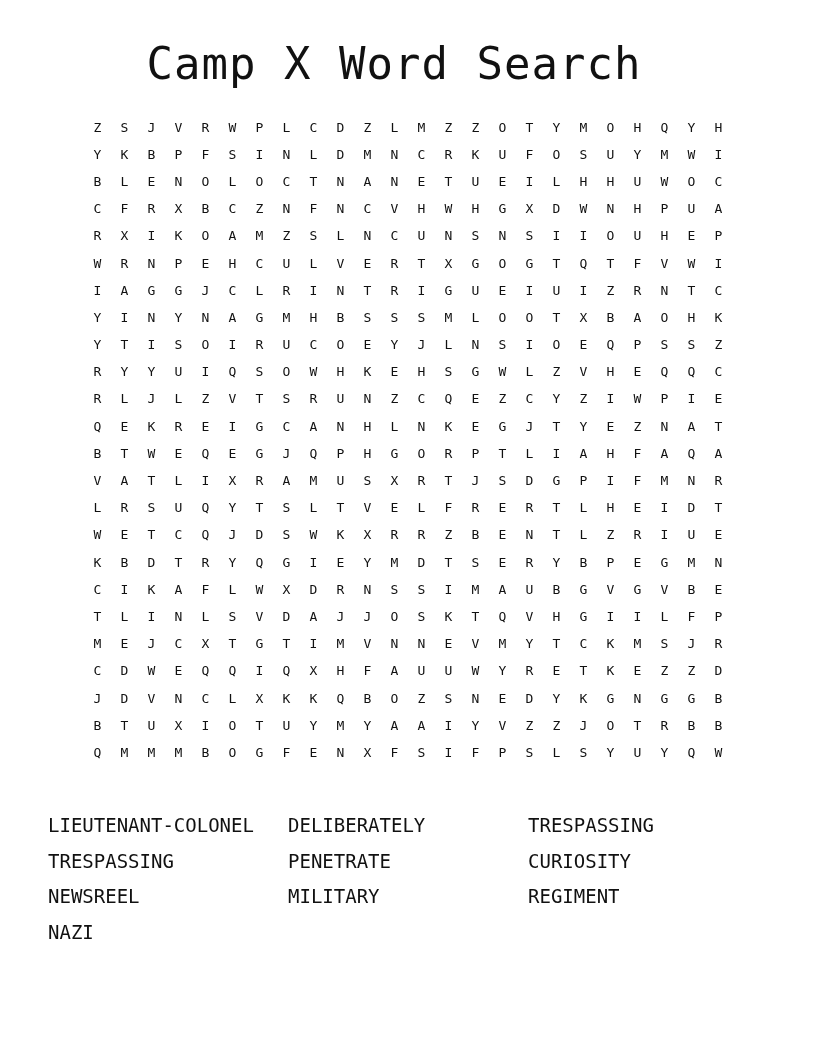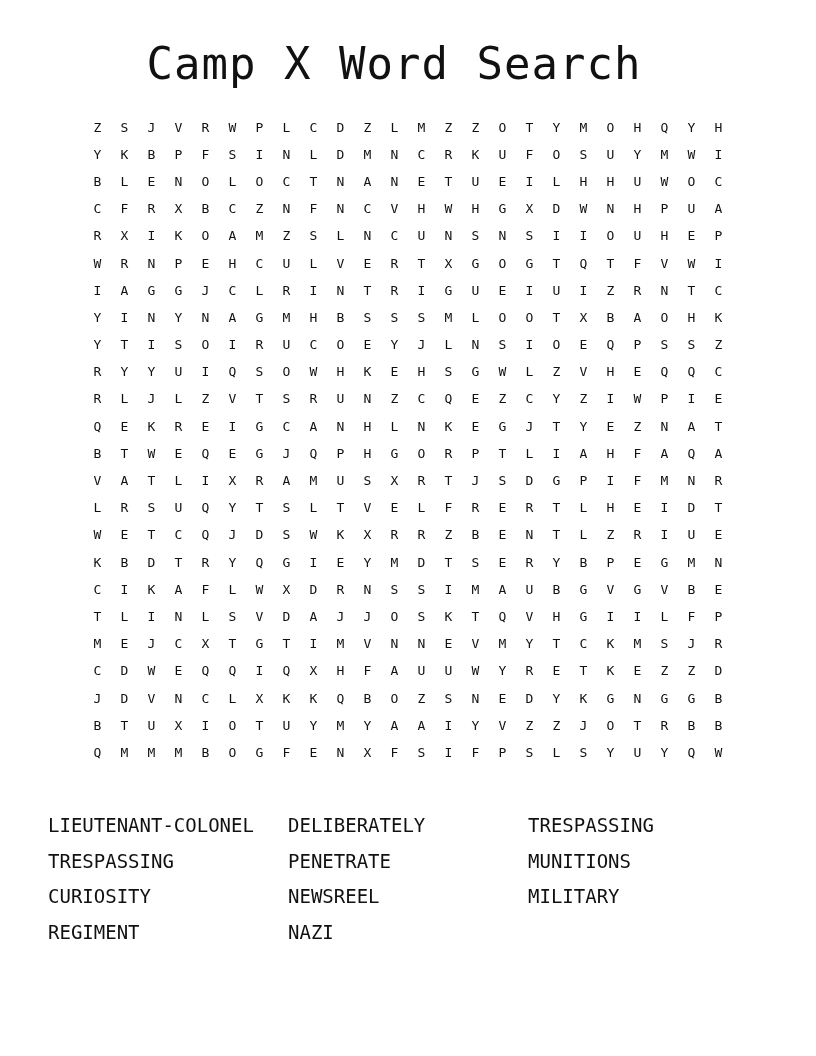--- a/index.html
+++ b/index.html
@@ -691,19 +691,18 @@
       <span class="grid-cell">W</span>
     </div>
   </div>
 
 <div class="word-list" id="word-list">
     <div class="word">LIEUTENANT-COLONEL</div>
     <div class="word">DELIBERATELY</div>
     <div class="word">TRESPASSING</div>
     <div class="word">TRESPASSING</div>
     <div class="word">PENETRATE</div>
-    <div class="word">MUNITIONS</div>
     <div class="word">CURIOSITY</div>
     <div class="word">NEWSREEL</div>
     <div class="word">MILITARY</div>
     <div class="word">REGIMENT</div>
     <div class="word">NAZI</div>
   </div>
 
 </body></html>

